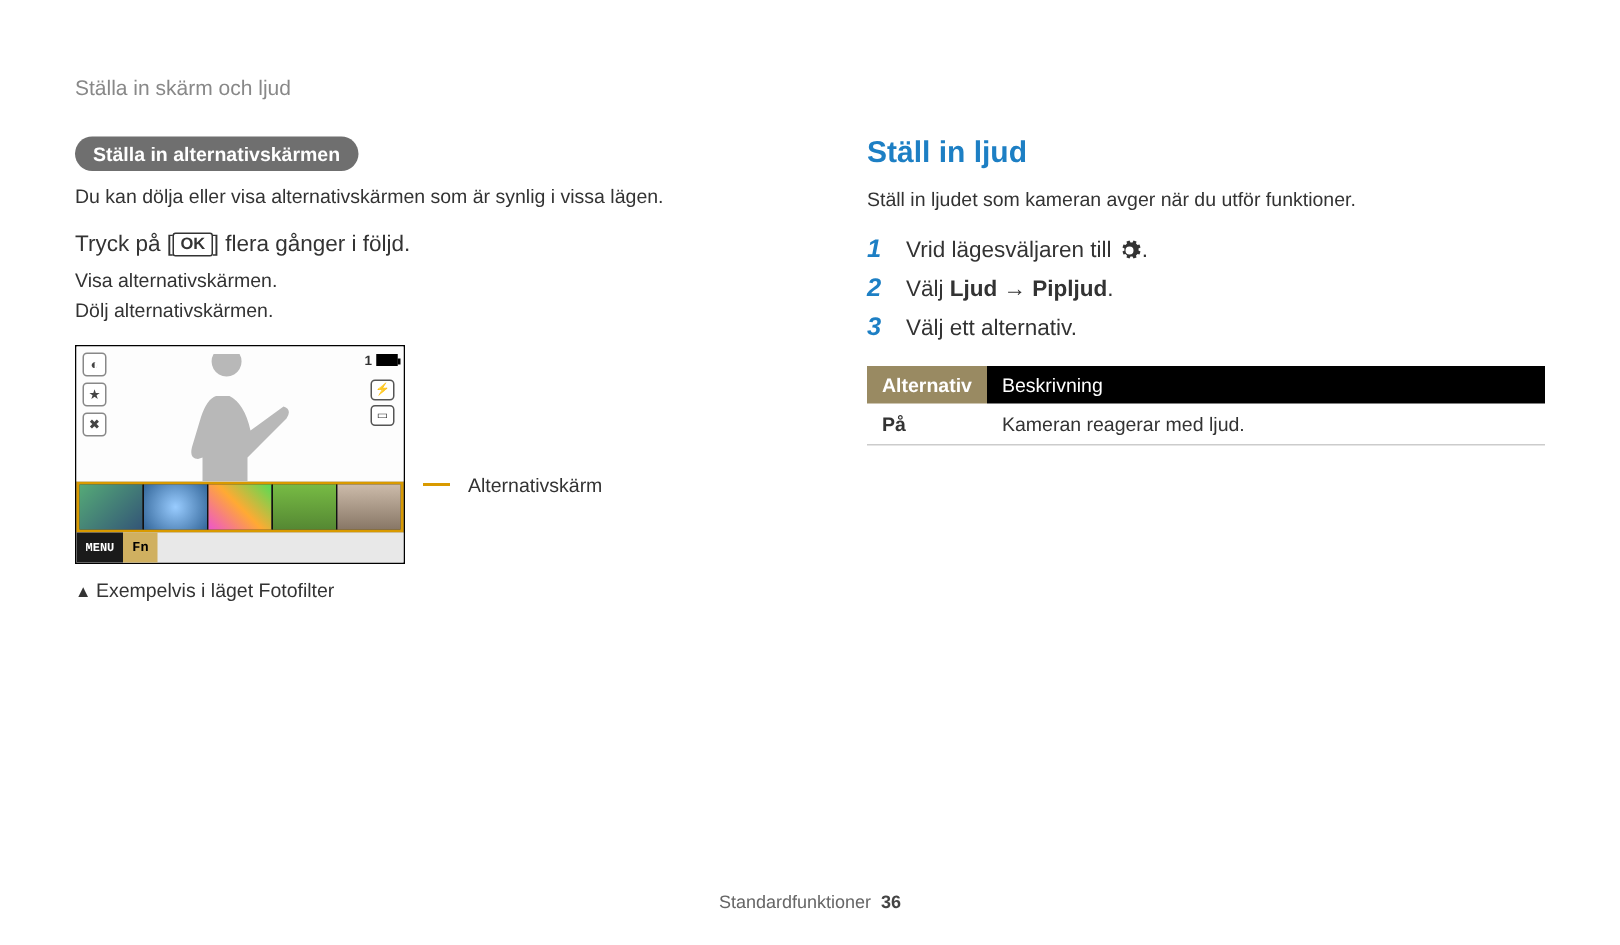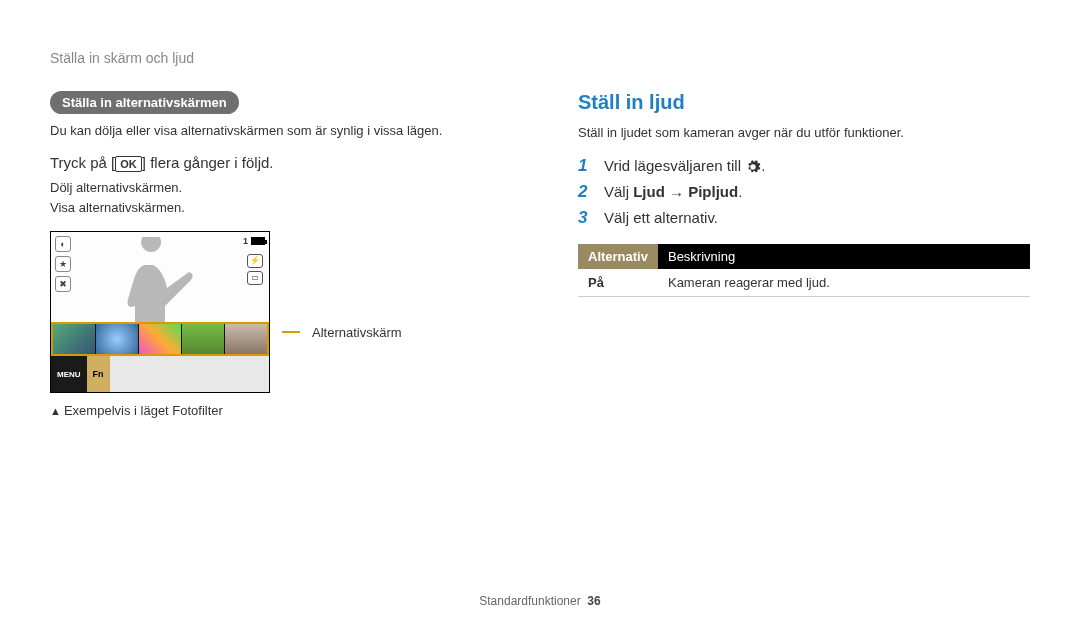--- a/index.html
+++ b/index.html
@@ -146,24 +146,25 @@
       border-right: 1px solid #111;
       background: linear-gradient(135deg,#5a7,#357);
     }
     .cp-strip .thumb:nth-child(2){ background: radial-gradient(circle,#9cf,#369); }
     .cp-strip .thumb:nth-child(3){ background: linear-gradient(45deg,#e5c,#fa3,#5d5); }
     .cp-strip .thumb:nth-child(4){ background: linear-gradient(#7b4,#583); }
     .cp-strip .thumb:nth-child(5){ background: linear-gradient(#cba,#876); }
     .cp-strip .thumb:last-child{ border-right:none; }
     .cp-bottom {
       display: flex;
-      height: 36px;
+      height: 20px;
       background: #e8e8e8;
       font-size: 9px;
       align-items: center;
+      font-family: Liberation Mono, monospace;
     }
     .cp-bottom .seg {
       padding: 0 6px;
       height: 100%;
       display: flex;
       align-items: center;
     }
     .cp-bottom .seg-menu {
       background: #1a1a1a;
       color: #fff;
@@ -274,22 +275,22 @@
 <div class="breadcrumb">Ställa in skärm och ljud</div>
 
 <div class="columns">
   <div class="col-left">
     <div class="pill">Ställa in alternativskärmen</div>
     <div class="body-text">Du kan dölja eller visa alternativskärmen som är synlig i vissa lägen.</div>
     <div class="instr">
       <span>Tryck på [</span><span class="ok-key">OK</span><span>] flera gånger i följd.</span>
     </div>
     <div class="sublist">
+      <div>Visa alternativskärmen.</div>
       <div>Dölj alternativskärmen.</div>
-      <div>Visa alternativskärmen.</div>
     </div>
 
     <div class="camera-preview-wrap">
       <div class="camera-preview">
         <div class="cp-top">
           <div class="cp-topleft-icons">
             <div class="mini-icon">◐</div>
             <div class="mini-icon">★</div>
             <div class="mini-icon">✖</div>
           </div>

